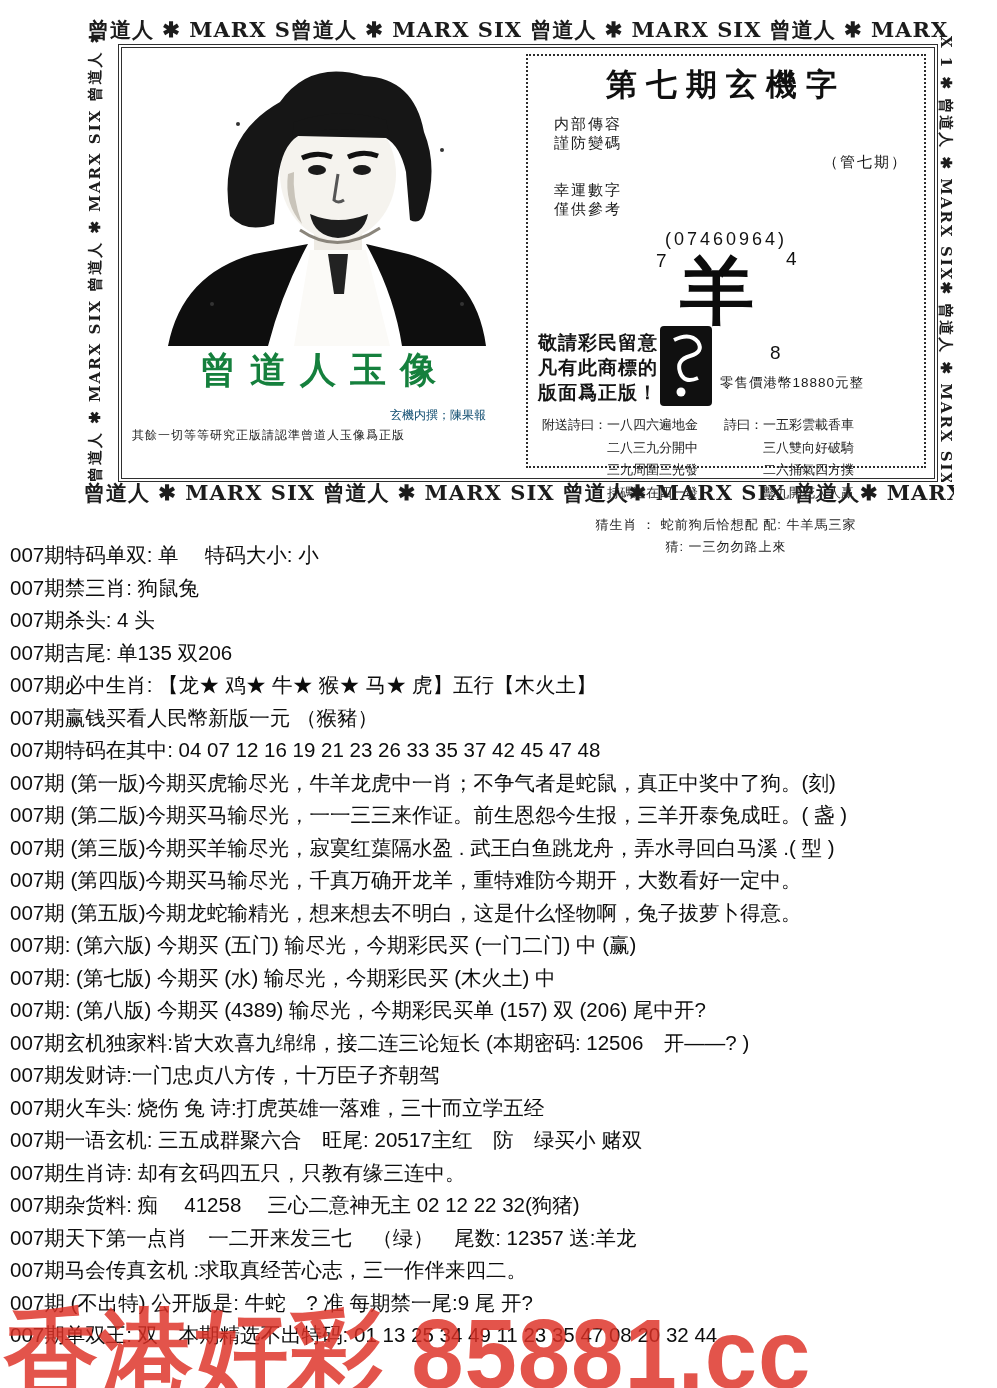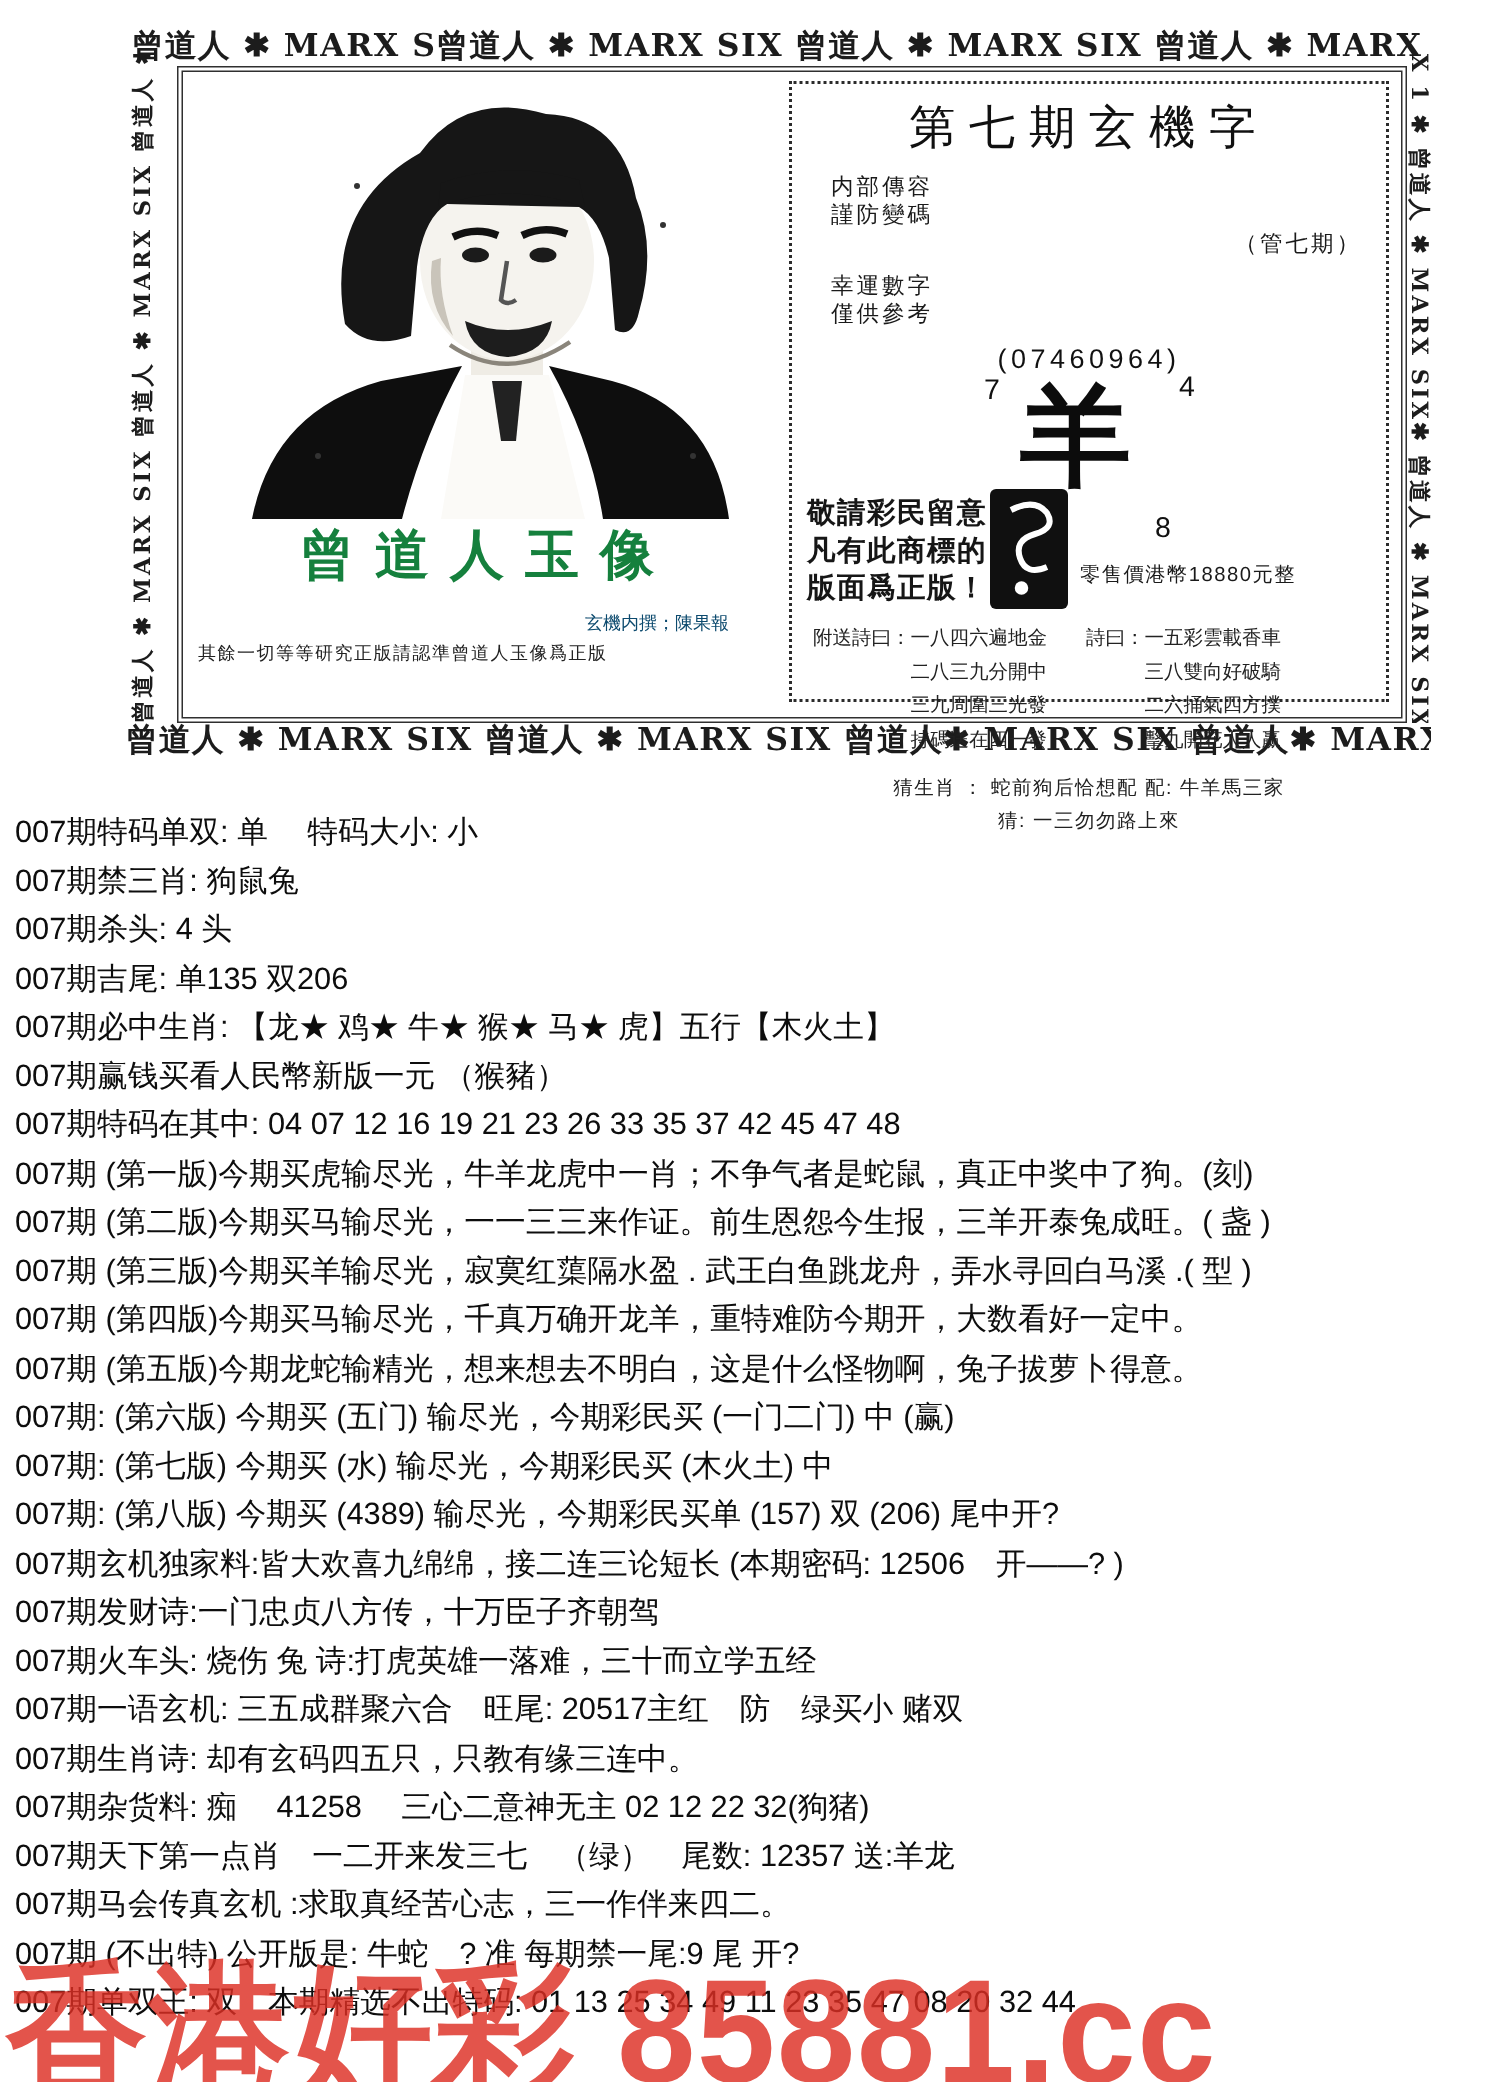--- a/index.html
+++ b/index.html
@@ -34,21 +34,21 @@
     font-size:36px;letter-spacing:14px;margin-top:0px;color:#15803d;
   }
   .portrait-credit{font-size:12px;text-align:right;padding-right:34px;margin-top:12px;color:#0c4a6e;}
   .portrait-note{font-size:12px;margin-top:3px;padding-left:2px;color:#222;letter-spacing:1px;}
   
   .right-panel{
     position:absolute;left:404px;top:6px;width:376px;height:398px;
     border:2px dotted #2b2b2b;padding:6px 10px;background:#fff;
   }
   .panel-title{
-    text-align:center;font-family:"DejaVu Serif",serif;font-weight:normal;
+    text-align:center;font-family:"DejaVu Serif",serif;font-weight:bold;
     font-size:31px;letter-spacing:9px;color:#101010;margin-top:2px;
   }
   .info-row{display:flex;font-size:15px;margin-top:9px;color:#1a1a1a;letter-spacing:2px;padding-left:16px;flex-direction:column;}
   .info-row .gap{width:18px;}
   .info-row .right{margin-left:auto;padding-right:6px;}
   .serial{text-align:center;font-size:18px;letter-spacing:3px;margin-top:10px;color:#111;}
   .zodiac-block{position:relative;height:158px;margin-top:4px;}
   .zodiac-char{
     position:absolute;left:142px;top:-12px;font-family:"DejaVu Serif",serif;
     font-weight:bold;font-size:74px;color:#0c0c0c;

